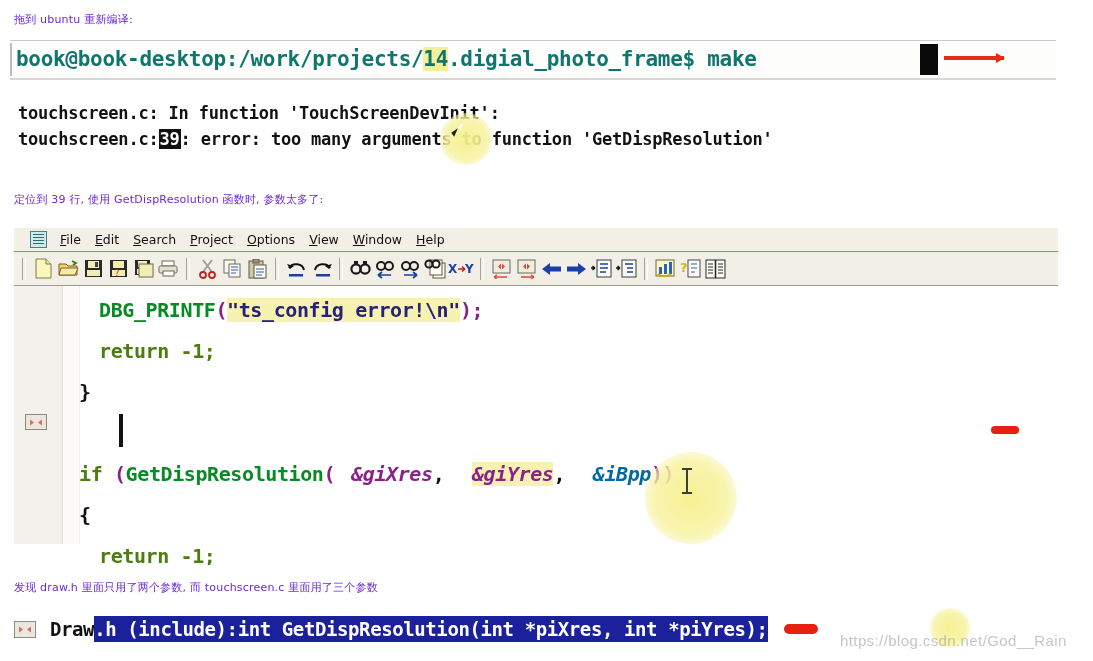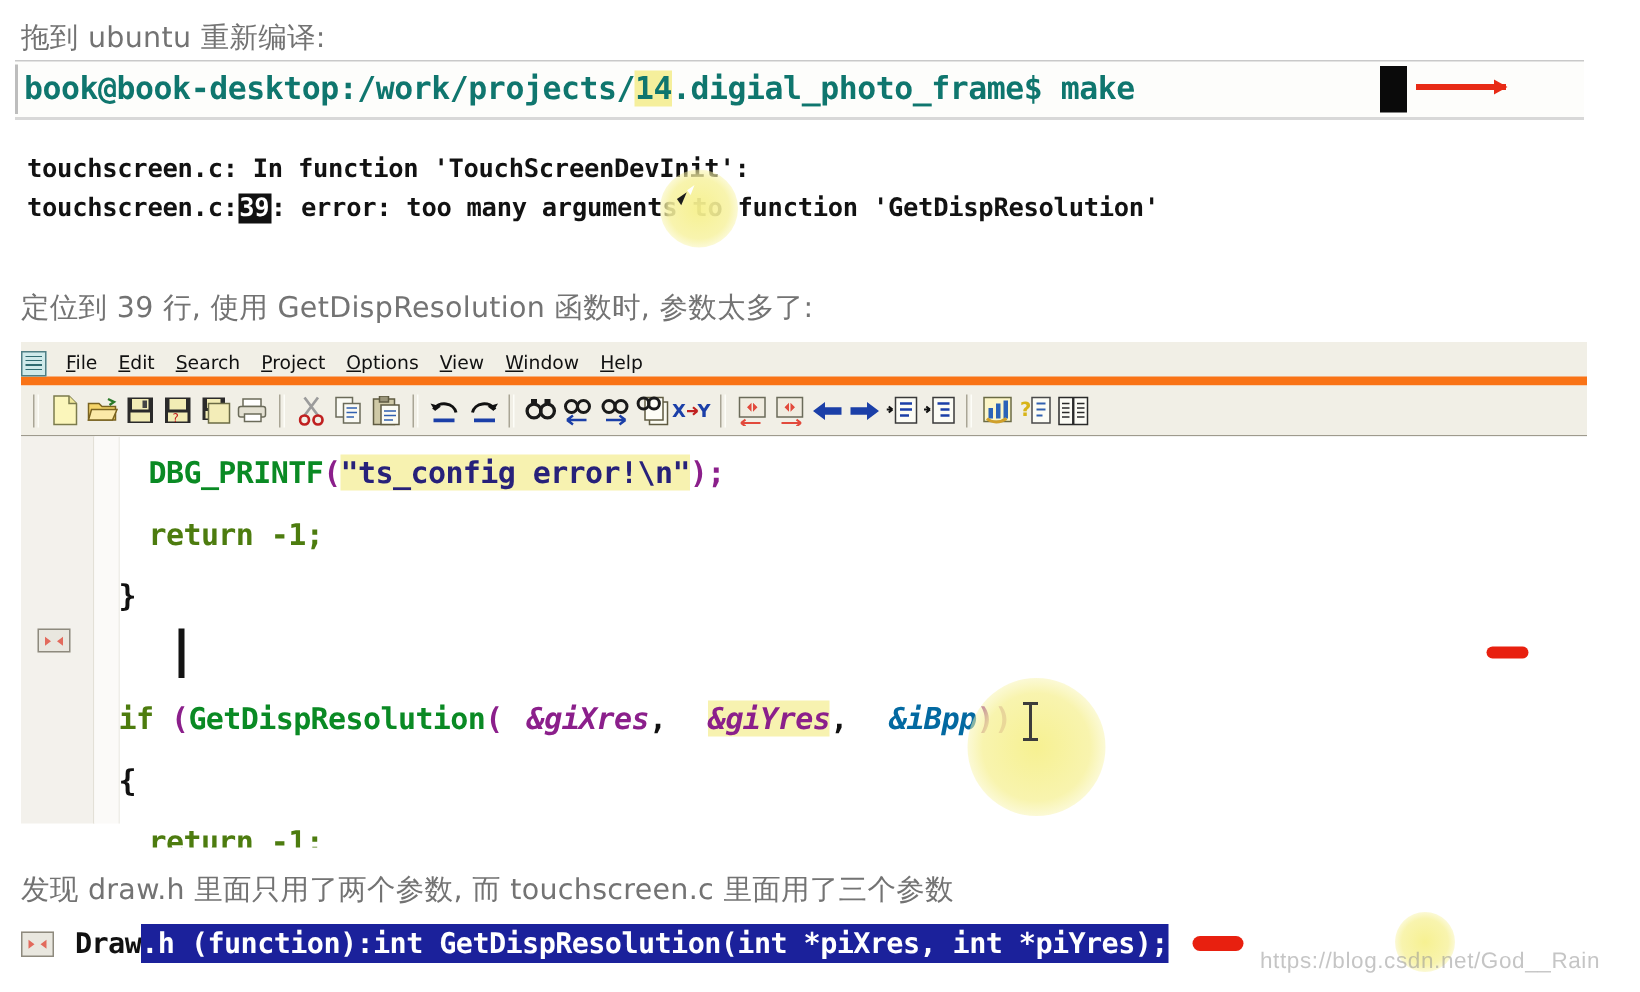--- a/index.html
+++ b/index.html
@@ -11,22 +11,22 @@
     position: relative;
     overflow: hidden;
     font-family: "Liberation Sans", sans-serif;
   }
 
   
   .abs { position: absolute; }
 
   .cn-note {
     font-family: "DejaVu Sans", sans-serif;
-    font-size: 19px;
-    color: #737373;
+    font-size: 11px;
+    color: #6d28d9;
     white-space: pre;
     letter-spacing: 0.2px;
   }
 
   
   #terminal-prompt-box {
     left: 10px; top: 40px;
     width: 1046px; height: 40px;
     background: #fdfdfb;
     border-top: 1px solid #c9c9c9;
@@ -150,23 +150,23 @@
   #si-title-red-mark {
     margin-left: 12px;
     width: 32px; height: 9px; border-radius: 5px;
     background: #e8200f;
     flex: none;
   }
 
   #si-menubar {
     height: 23px;
     background: #f1efe6;
-    display: flex; align-items: flex-end;
-    padding-left: 0;
-    border-bottom: 6px solid #f97316;
+    display: flex; align-items: center;
+    padding-left: 16px;
+    border-bottom: 1px solid #f97316;
   }
   #si-menu-doc-icon {
     width: 15px; height: 15px;
     background: #cfeaea;
     border: 1px solid #4f7f84;
     margin-right: 6px;
     position: relative; flex: none;
   }
   #si-menu-doc-icon::after{
     content:"";
@@ -588,18 +588,18 @@
 <div class="abs" id="code-ibeam"></div>
 
 <div class="abs cn-note" style="left:14px; top:580px;">发现 draw.h 里面只用了两个参数, 而 touchscreen.c 里面用了三个参数</div>
 
 <div class="abs" id="search-result-row">
   <div id="result-bookmark-icon">
     <svg width="14" height="9">
         <path d="M5 4.5l-4-3v6zM9 4.5l4-3v6z" fill="#e26a5c"></path>
       </svg>
   </div>
-  <div class="result-text"><span>Draw</span><span class="result-sel">.h (function):int GetDispResolution(int *piXres, int *piYres);</span></div>
+  <div class="result-text"><span>Draw</span><span class="result-sel">.h (include):int GetDispResolution(int *piXres, int *piYres);</span></div>
   <div id="result-red-mark"></div>
 </div>
 <div class="abs cursor-blob" id="result-cursor-blob"></div>
 
 <div class="abs" id="watermark">https://blog.csdn.net/God__Rain</div>
 
 </body></html>

